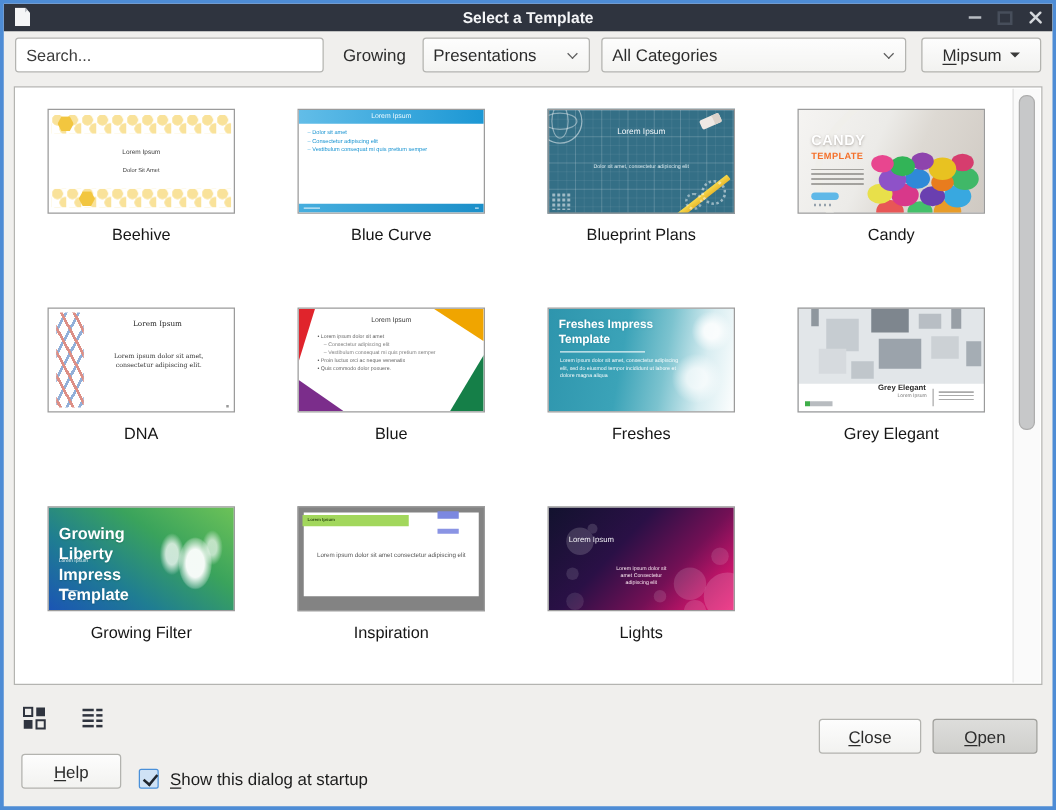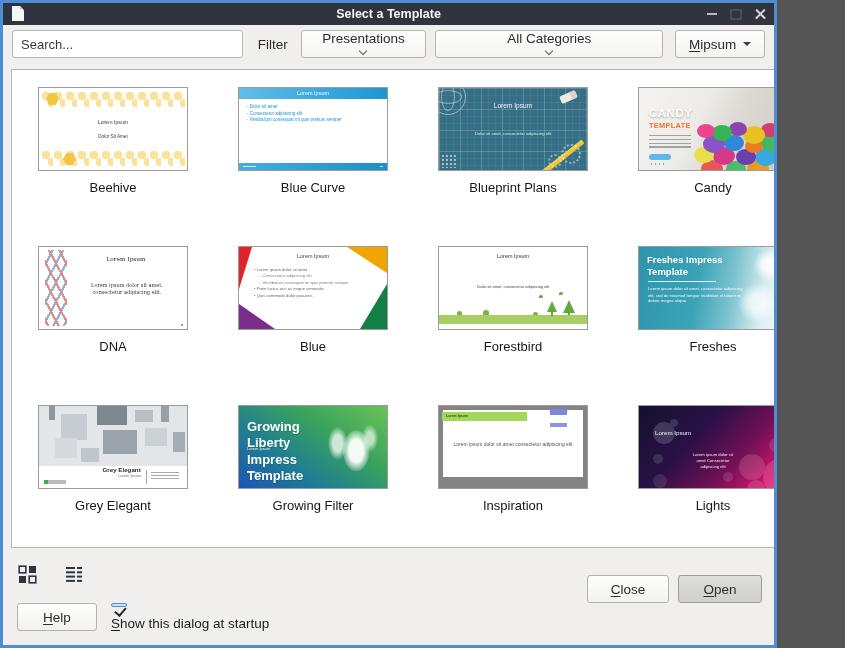--- a/index.html
+++ b/index.html
@@ -1,36 +1,36 @@
 <!DOCTYPE html>
 <html><head>
 <meta charset="utf-8">
 <style>
   html,body{margin:0;padding:0;background:#555;font-family:"Liberation Sans",sans-serif;}
-  .window{position:relative;width:777px;height:648px;box-sizing:border-box;border:3px solid #4e8cd5;background:#f0efed;overflow:hidden;}
+  .window{position:relative;width:845px;height:648px;box-sizing:border-box;border:3px solid #4e8cd5;background:#f0efed;overflow:hidden;}
 
   
   .titlebar{position:absolute;top:0;left:0;right:0;height:22px;background:#2f343f;display:flex;align-items:center;}
   .doc-icon{position:absolute;left:9px;top:3px;width:12px;height:15px;background:#f4f5f7;clip-path:polygon(0 0,68% 0,100% 28%,100% 100%,0 100%);}
   .doc-icon::after{content:"";position:absolute;right:0;top:0;border-left:4px solid #b9bdc4;border-bottom:4px solid transparent;}
   .title-text{position:absolute;left:0;right:0;text-align:center;color:#f3f4f6;font-size:12.5px;font-weight:bold;}
   .win-ctrls{position:absolute;right:8px;top:0;height:22px;display:flex;align-items:center;gap:13px;}
   .min-icon{width:10px;height:2px;background:#b8bcc2;}
   .max-icon{width:8px;height:7px;border:2px solid #474e5b;}
   .close-icon{position:relative;width:11px;height:11px;}
   .close-icon::before,.close-icon::after{content:"";position:absolute;left:-1px;top:4.5px;width:13px;height:2.4px;background:#d6d9dd;border-radius:1px;}
   .close-icon::before{transform:rotate(45deg);}
   .close-icon::after{transform:rotate(-45deg);}
 
   
   .toolbar{position:absolute;top:27px;left:9px;right:9px;height:28px;display:flex;align-items:center;}
   .search-input{width:251px;height:28px;box-sizing:border-box;border:1px solid #b4b4b1;border-radius:3px;background:#fff;padding:0 8px;font-size:13px;color:#333;font-family:inherit;outline:none;}
   .search-input::placeholder{color:#3b3b3b;opacity:1;}
   .filter-label{margin-left:15px;font-size:13.5px;color:#2c2c2c;}
-  .combo{height:28px;box-sizing:border-box;border:1px solid #b4b4b1;border-radius:3px;background:linear-gradient(#fdfdfd,#f4f4f2);display:flex;align-items:center;padding:0 8px;font-size:13.5px;color:#2c2c2c;flex-direction:column;}
+  .combo{height:28px;box-sizing:border-box;border:1px solid #b4b4b1;border-radius:3px;background:linear-gradient(#fdfdfd,#f4f4f2);display:flex;align-items:center;padding:0 8px;font-size:13.5px;color:#2c2c2c;}
   .combo.type{width:136px;margin-left:13px;}
   .combo.cat{width:248px;margin-left:9px;}
   .combo .spacer{flex:1;}
   .chev{width:9px;height:9px;position:relative;}
   .chev::before{content:"";position:absolute;left:1px;top:0px;width:5px;height:5px;border-right:1.4px solid #5c5c5c;border-bottom:1.4px solid #5c5c5c;transform:rotate(45deg);}
   .btn{height:28px;box-sizing:border-box;border:1px solid #b3b3af;border-radius:3px;background:linear-gradient(#fdfdfd,#f2f2f0);font-size:13.5px;color:#2c2c2c;display:inline-flex;align-items:center;justify-content:center;font-family:inherit;cursor:default;}
   .btn.default{background:linear-gradient(#dddddb,#cfcfcc);border-color:#9d9d99;}
   .manage-btn{width:97px;margin-left:12px;gap:7px;}
   .dd-arrow{width:0;height:0;border-left:4px solid transparent;border-right:4px solid transparent;border-top:4.5px solid #3a3a3a;}
   .u{text-decoration:underline;text-underline-offset:2px;}
@@ -180,21 +180,21 @@
     -6px 26px 0 -6px rgba(255,255,255,.12), 10px -10px 0 -7px rgba(255,255,255,.14),
     88px 34px 0 2px rgba(255,255,255,.14), 112px 12px 0 -4px rgba(255,255,255,.12),
     118px 44px 0 8px rgba(255,255,255,.16), 64px 44px 0 -6px rgba(255,255,255,.12),
     92px 56px 0 -2px rgba(255,255,255,.14), -4px 48px 0 -4px rgba(255,255,255,.10);}
   .lg-title{position:absolute;left:16px;top:23px;color:#f4f4f8;font-size:10px;transform:scale(.62);transform-origin:0 0;white-space:nowrap;}
   .lg-body{position:absolute;left:50%;top:46px;width:120px;margin-left:-60px;text-align:center;transform:scale(.42);transform-origin:50% 0;color:#fbe9f2;line-height:1.4;font-size:10px;}
 
   
   .view-icons{position:absolute;top:562px;left:15px;display:flex;gap:28px;align-items:center;}
   .help-btn{position:absolute;top:600px;left:14px;width:80px;}
-  .startup-row{position:absolute;top:600px;left:108px;height:28px;display:flex;align-items:flex-start;gap:9px;flex-direction:column;}
+  .startup-row{position:absolute;top:600px;left:108px;height:28px;display:flex;align-items:flex-end;gap:9px;}
   .cb{width:16px;height:16px;box-sizing:border-box;background:#cfe2f5;border:1px solid #4a90d9;border-radius:2px;position:relative;}
   .cb::after{content:"";position:absolute;left:4.5px;top:1px;width:4.5px;height:9px;border-right:2px solid #20262e;border-bottom:2px solid #20262e;transform:rotate(40deg);}
   .startup-label{font-size:13.5px;color:#1d1d1d;}
   .action-btns{position:absolute;top:572px;right:12px;display:flex;gap:9px;}
   .close-btn{width:82px;}
   .open-btn{width:84px;}
 </style>
 </head>
 <body>
 
@@ -205,21 +205,21 @@
     <div class="title-text">Select a Template</div>
     <div class="win-ctrls">
       <div class="min-icon"></div>
       <div class="max-icon"></div>
       <div class="close-icon"></div>
     </div>
   </div>
 
   <div class="toolbar">
     <input class="search-input" type="text" placeholder="Search..." style="">
-    <span class="filter-label">Filter</span>
+    <span class="filter-label">Growing</span>
     <div class="combo type">
       <span>Presentations</span>
       <span class="spacer"></span>
       <span class="chev"></span>
     </div>
     <div class="combo cat">
       <span>All Categories</span>
       <span class="spacer"></span>
       <span class="chev"></span>
     </div>
@@ -307,35 +307,20 @@
             <div class="fc-l1">Lorem ipsum dolor sit amet</div>
             <div class="fc-l2">Consectetur adipiscing elit</div>
             <div class="fc-l2">Vestibulum consequat mi quis pretium semper</div>
             <div class="fc-l1">Proin luctus orci ac neque venenatis</div>
             <div class="fc-l1">Quis commodo dolor posuere.</div>
           </div>
         </div>
         <div class="tname">Blue</div>
       </div>
 
-      <div class="cell">
-        <div class="thumb">
-          <div class="txc fb-title">Lorem Ipsum</div>
-          <div class="txc fb-sub">Dolor sit amet, consectetur adipiscing elit</div>
-          <div class="fb-ground"></div>
-          <div class="fb-tree t1"></div>
-          <div class="fb-tree t2"></div>
-          <div class="fb-bird b1"></div>
-          <div class="fb-bird b2"></div>
-          <div class="fb-bush s1"></div>
-          <div class="fb-bush s2"></div>
-          <div class="fb-bush s3"></div>
-        </div>
-        <div class="tname">Forestbird</div>
-      </div>
 
       <div class="cell">
         <div class="thumb fr">
           <div class="fr-title">Freshes Impress Template</div>
           <div class="fr-rule"></div>
           <div class="fr-body">Lorem ipsum dolor sit amet, consectetur adipiscing elit, sed do eiusmod tempor incididunt ut labore et dolore magna aliqua</div>
         </div>
         <div class="tname">Freshes</div>
       </div>
 

